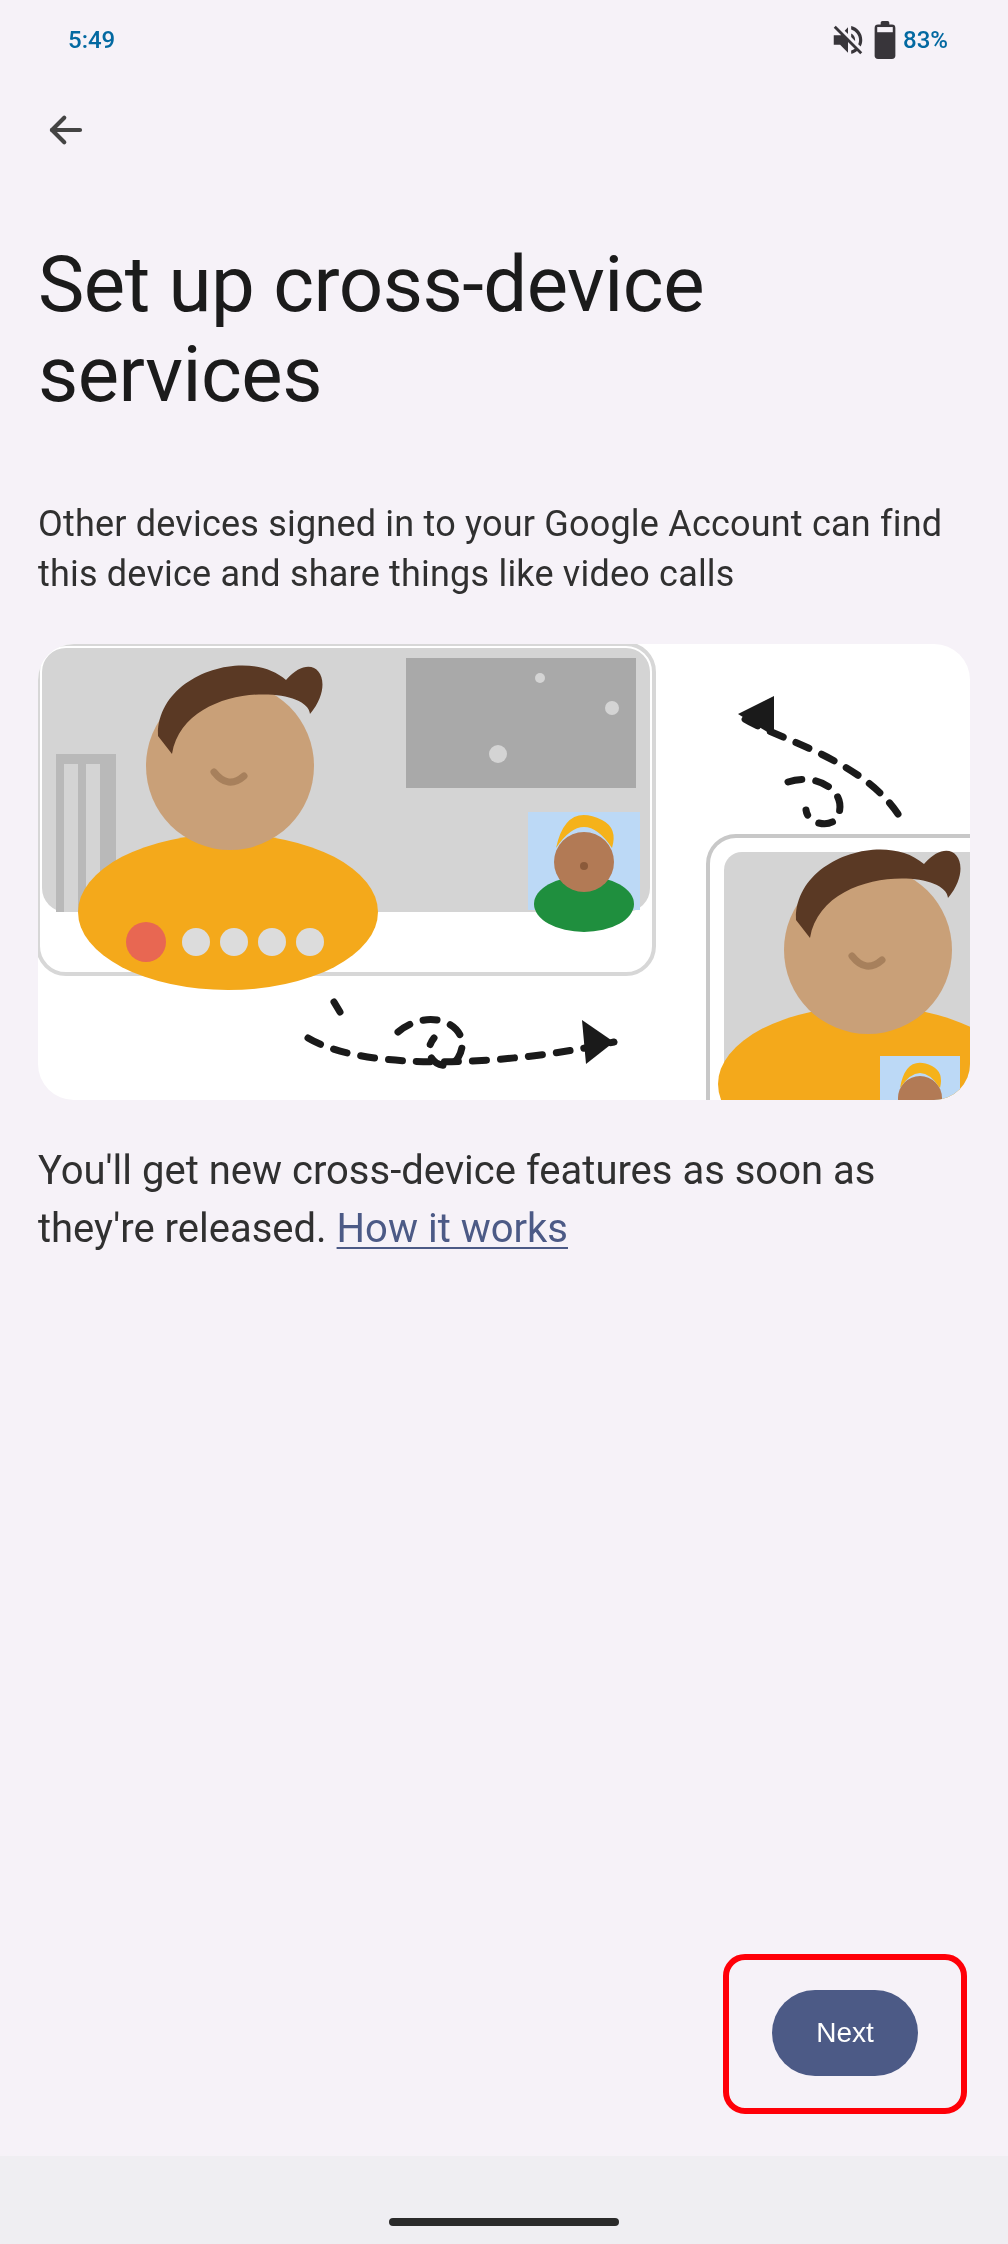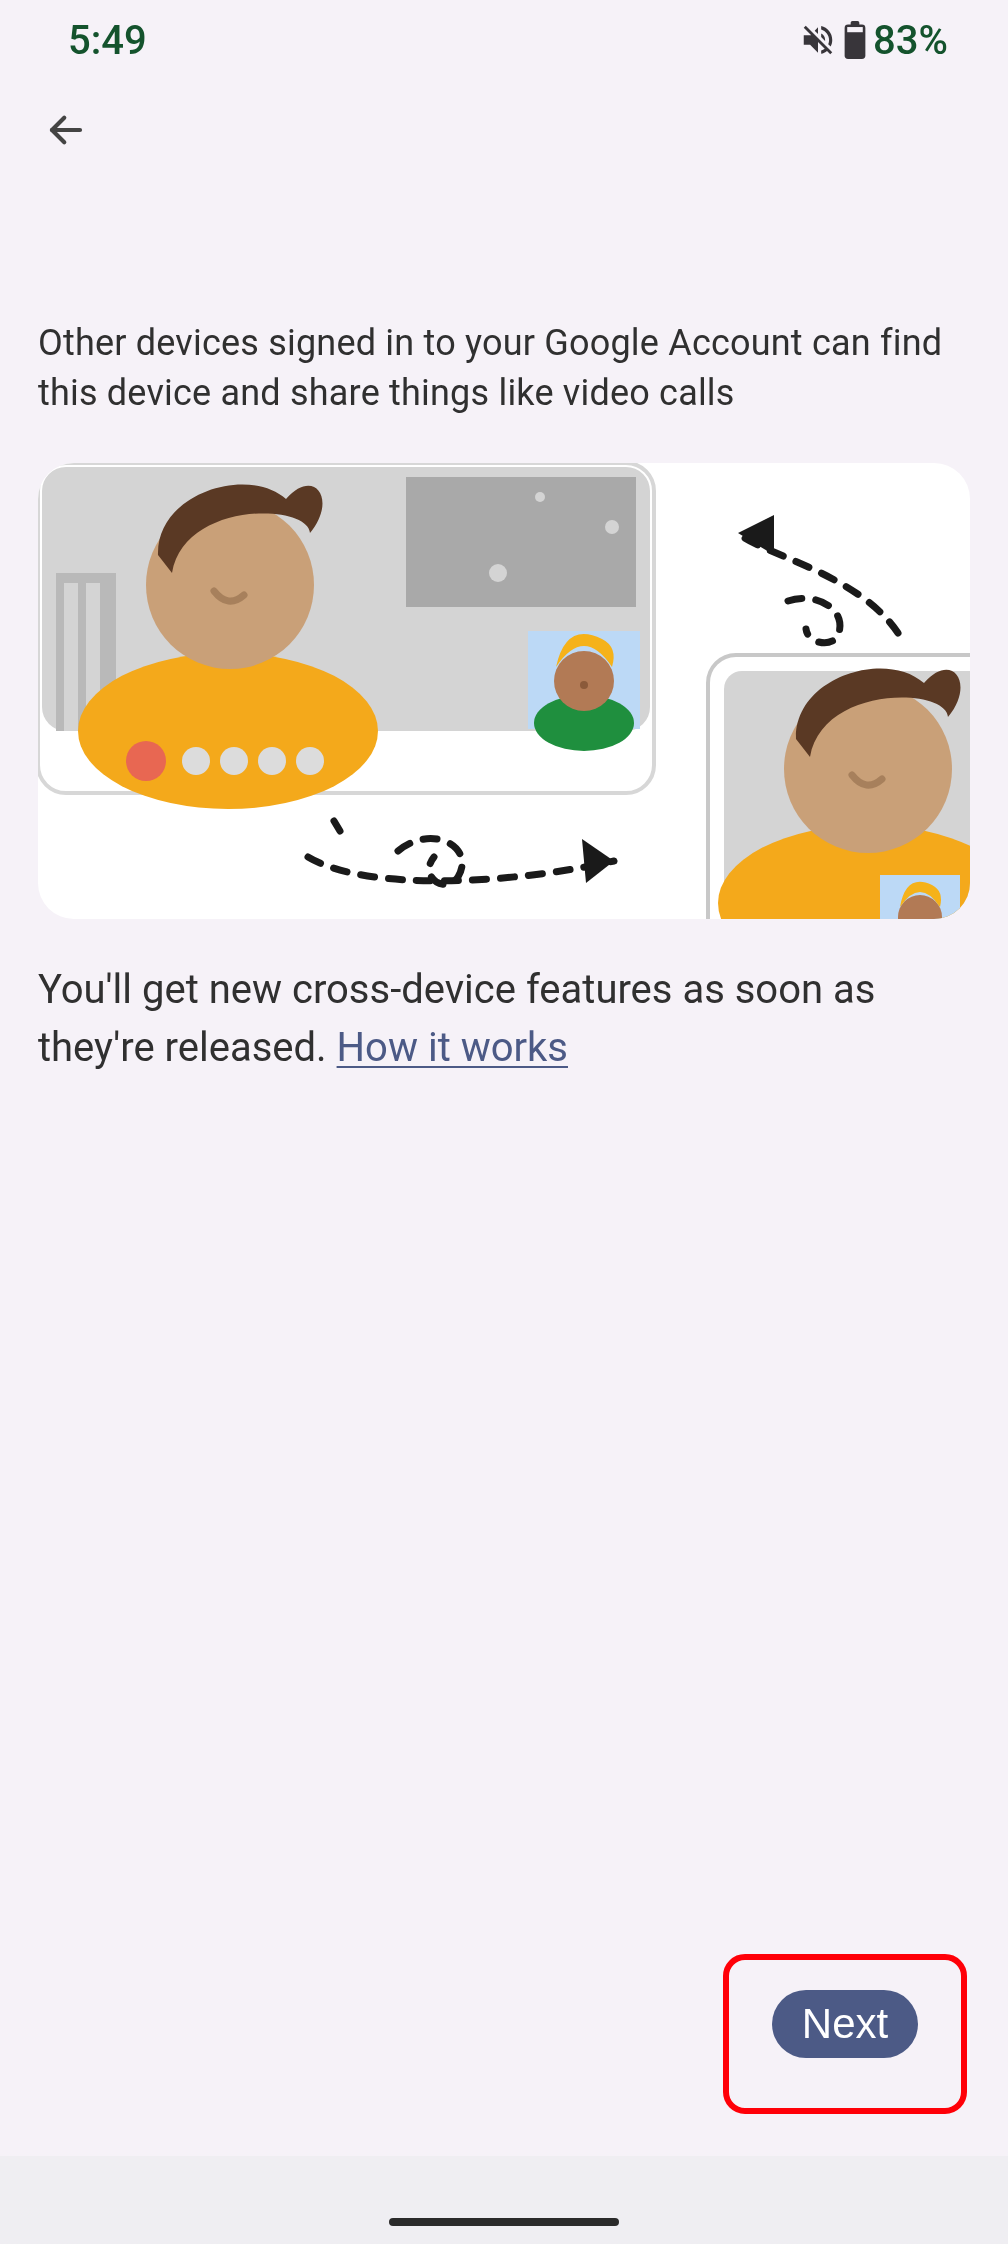--- a/index.html
+++ b/index.html
@@ -13,23 +13,23 @@
     }
 
     
     .status-bar {
       position: absolute;
       top: 0; left: 0; right: 0;
       height: 80px;
       display: flex;
       align-items: center;
       padding: 0 60px 0 68px;
-      font-size: 40px;
+      font-size: 24px;
       font-weight: 500;
-      color: #14532d;
+      color: #0369a1;
     }
     .status-left { flex: 1; }
     .status-right { display: flex; align-items: center; gap: 7px; }
     .mute-icon, .battery-icon { display: inline-flex; }
 
     
     .back-btn {
       position: absolute;
       top: 98px; left: 34px;
       width: 64px; height: 64px;
@@ -90,26 +90,26 @@
       position: absolute;
       left: 723px; top: 1954px;
       width: 244px; height: 160px;
       border: 6px solid #ff0008;
       border-radius: 22px;
       pointer-events: none;
     }
     .next-btn {
       position: absolute;
       left: 772px; top: 1990px;
-      width: 146px; height: 68px;
+      width: 146px; height: 86px;
       border-radius: 43px;
       background: #4c5a86;
       color: #ffffff;
       border: none;
-      font-size: 42px;
+      font-size: 28px;
       font-weight: 500;
       cursor: pointer;
     }
 
     
     .system-bar {
       position: absolute;
       bottom: 0; left: 0; right: 0;
       height: 88px;
       background: #efeef2;
@@ -149,20 +149,21 @@
 </div>
 
 <button class="back-btn">
   <svg width="42" height="42" viewBox="0 0 24 24" fill="none" stroke="#444" stroke-width="2.4" stroke-linecap="round" stroke-linejoin="round">
     <line x1="20" y1="12" x2="4" y2="12"></line>
     <polyline points="11 5 4 12 11 19"></polyline>
   </svg>
 </button>
 
 <div class="content">
+  <h1 class="title">Set up cross-device services</h1>
   <p class="subtitle">Other devices signed in to your Google Account can find this device and share things like video calls</p>
 
   <div class="illustration">
     <svg viewBox="0 0 932 456" width="100%" height="100%">
 
       <g>
         <rect x="0" y="0" width="616" height="330" rx="28" fill="#ffffff" stroke="#d7d7d7" stroke-width="4"></rect>
         <rect x="4" y="4" width="608" height="264" rx="24" fill="#d4d4d4"></rect>
 
         <rect x="18" y="110" width="60" height="158" fill="#b9b9b9"></rect>

